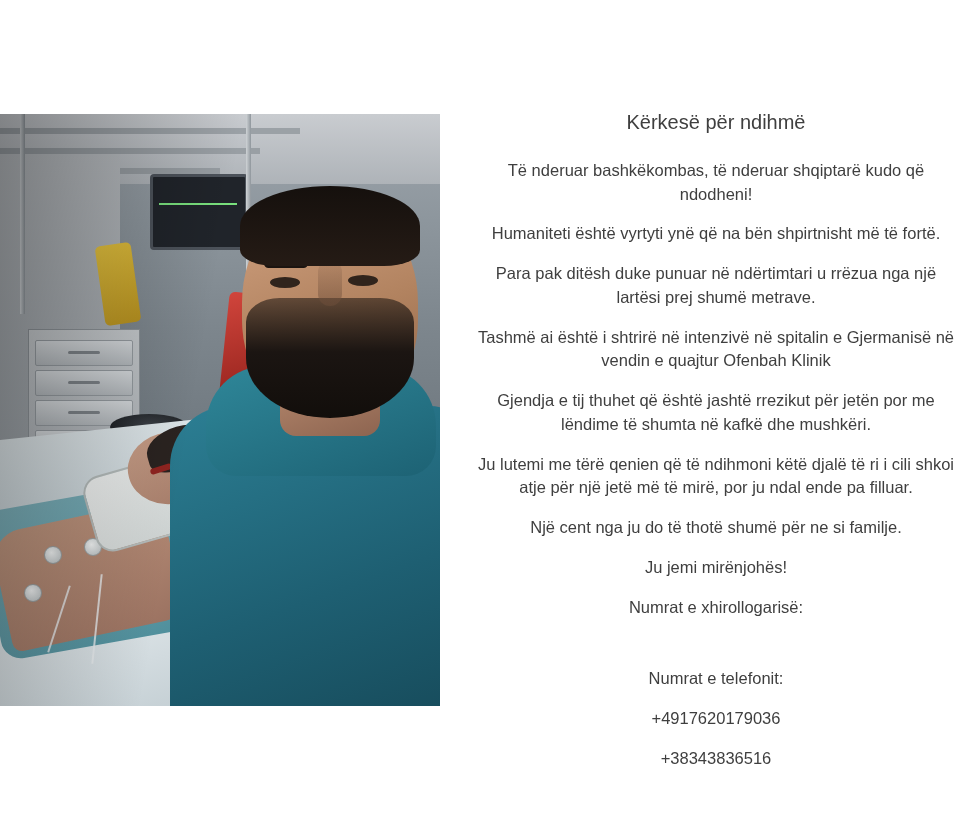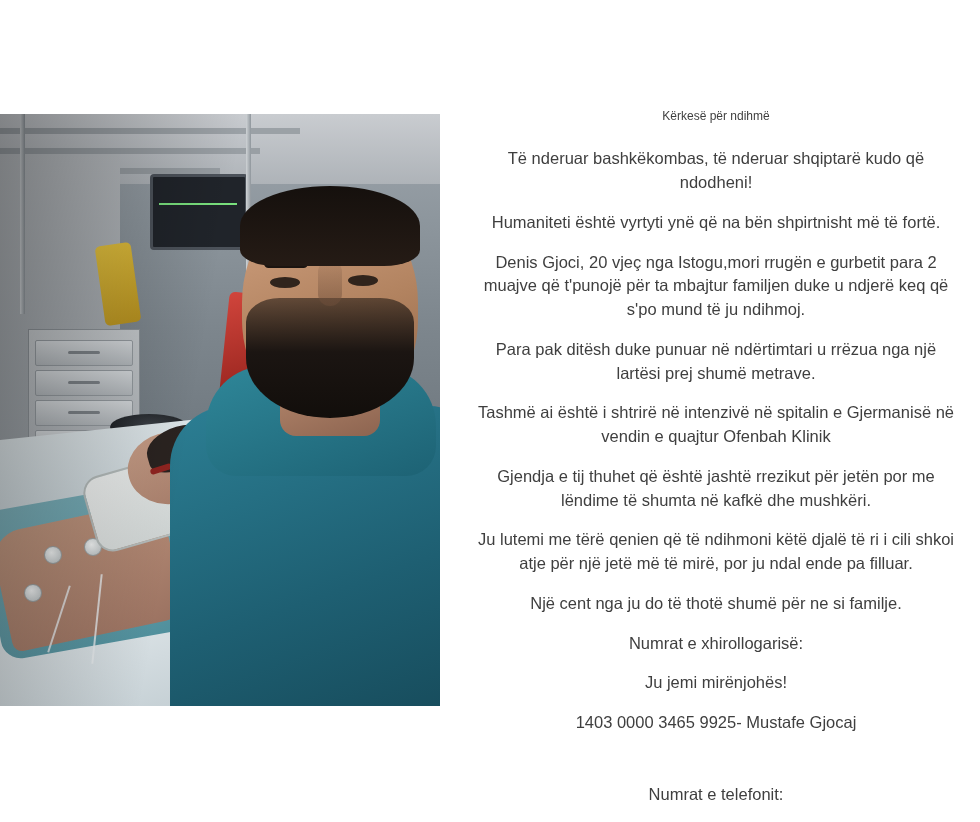--- a/index.html
+++ b/index.html
@@ -288,21 +288,21 @@
     top: 108px;
     width: 512px;
     text-align: center;
     color: #3f3f3f;
     font-size: 16.5px;
     line-height: 1.44;
   }
   .text-col .heading {
     margin: 0 0 22px 0;
     font-weight: 400;
-    font-size: 12px;
+    font-size: 20px;
     color: #3f3f3f;
   }
   .text-col p {
     margin: 16px;
   }
   .para-gap {
     height: 16px;
   }
 </style>
 </head>
@@ -374,29 +374,27 @@
 
       <div class="man-shadow"></div>
     </div>
   </div>
 
   <div class="text-col">
     <p class="heading">Kërkesë për ndihmë</p>
 
     <p>Të nderuar bashkëkombas, të nderuar shqiptarë kudo që ndodheni!</p>
     <p>Humaniteti është vyrtyti ynë që na bën shpirtnisht më të fortë.</p>
-    <p>Denis Gjoci, 20 vjeç nga Istogu,mori rrugën e gurbetit para 2 muajve që t'punojë për ta mbajtur familjen duke u ndjerë keq që s'po mund të ju ndihmoj.</p>
     <p>Para pak ditësh duke punuar në ndërtimtari u rrëzua nga një lartësi prej shumë metrave.</p>
     <p>Tashmë ai është i shtrirë në intenzivë në spitalin e Gjermanisë në vendin e quajtur Ofenbah Klinik</p>
     <p>Gjendja e tij thuhet që është jashtë rrezikut për jetën por me lëndime të shumta në kafkë dhe mushkëri.</p>
     <p>Ju lutemi me tërë qenien që të ndihmoni këtë djalë të ri i cili shkoi atje për një jetë më të mirë, por ju ndal ende pa filluar.</p>
     <p>Një cent nga ju do të thotë shumë për ne si familje.</p>
+    <p>Ju jemi mirënjohës!</p>
     <p>Numrat e xhirollogarisë:</p>
-    <p>Ju jemi mirënjohës!</p>
-    <p>1403 0000 3465 9925- Mustafe Gjocaj</p>
 
     <div class="para-gap"></div>
 
     <p>Numrat e telefonit:</p>
     <p>+4917620179036</p>
     <p>+38343836516</p>
   </div>
 
 </div>
 

